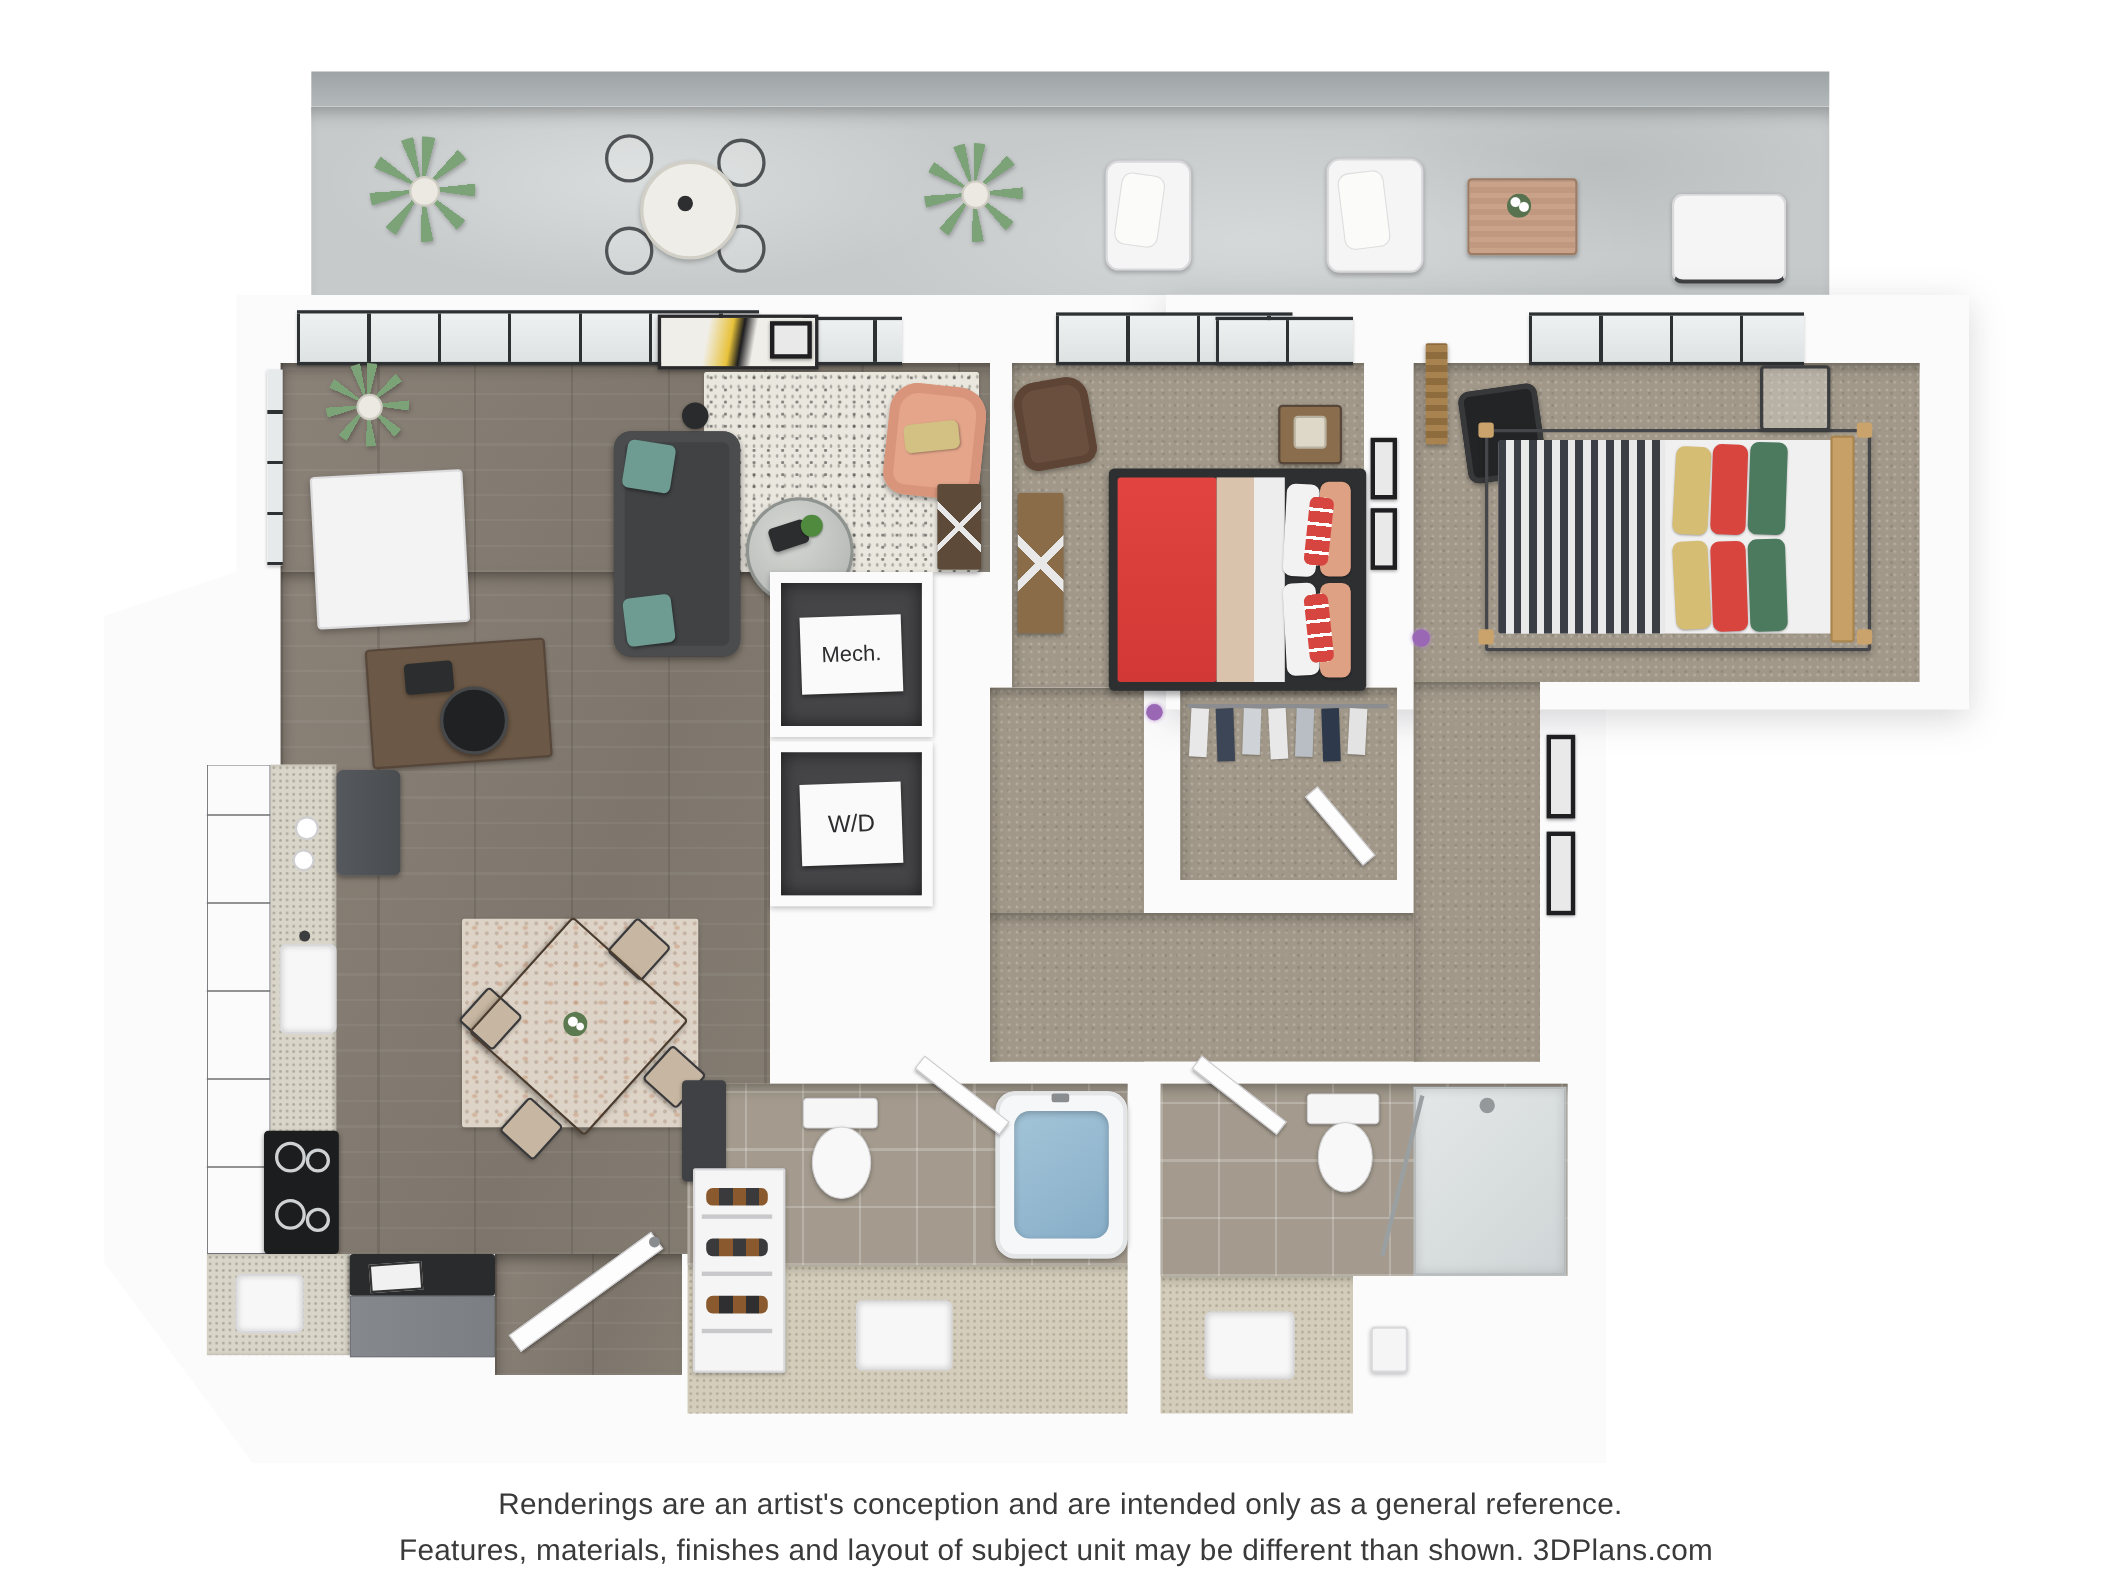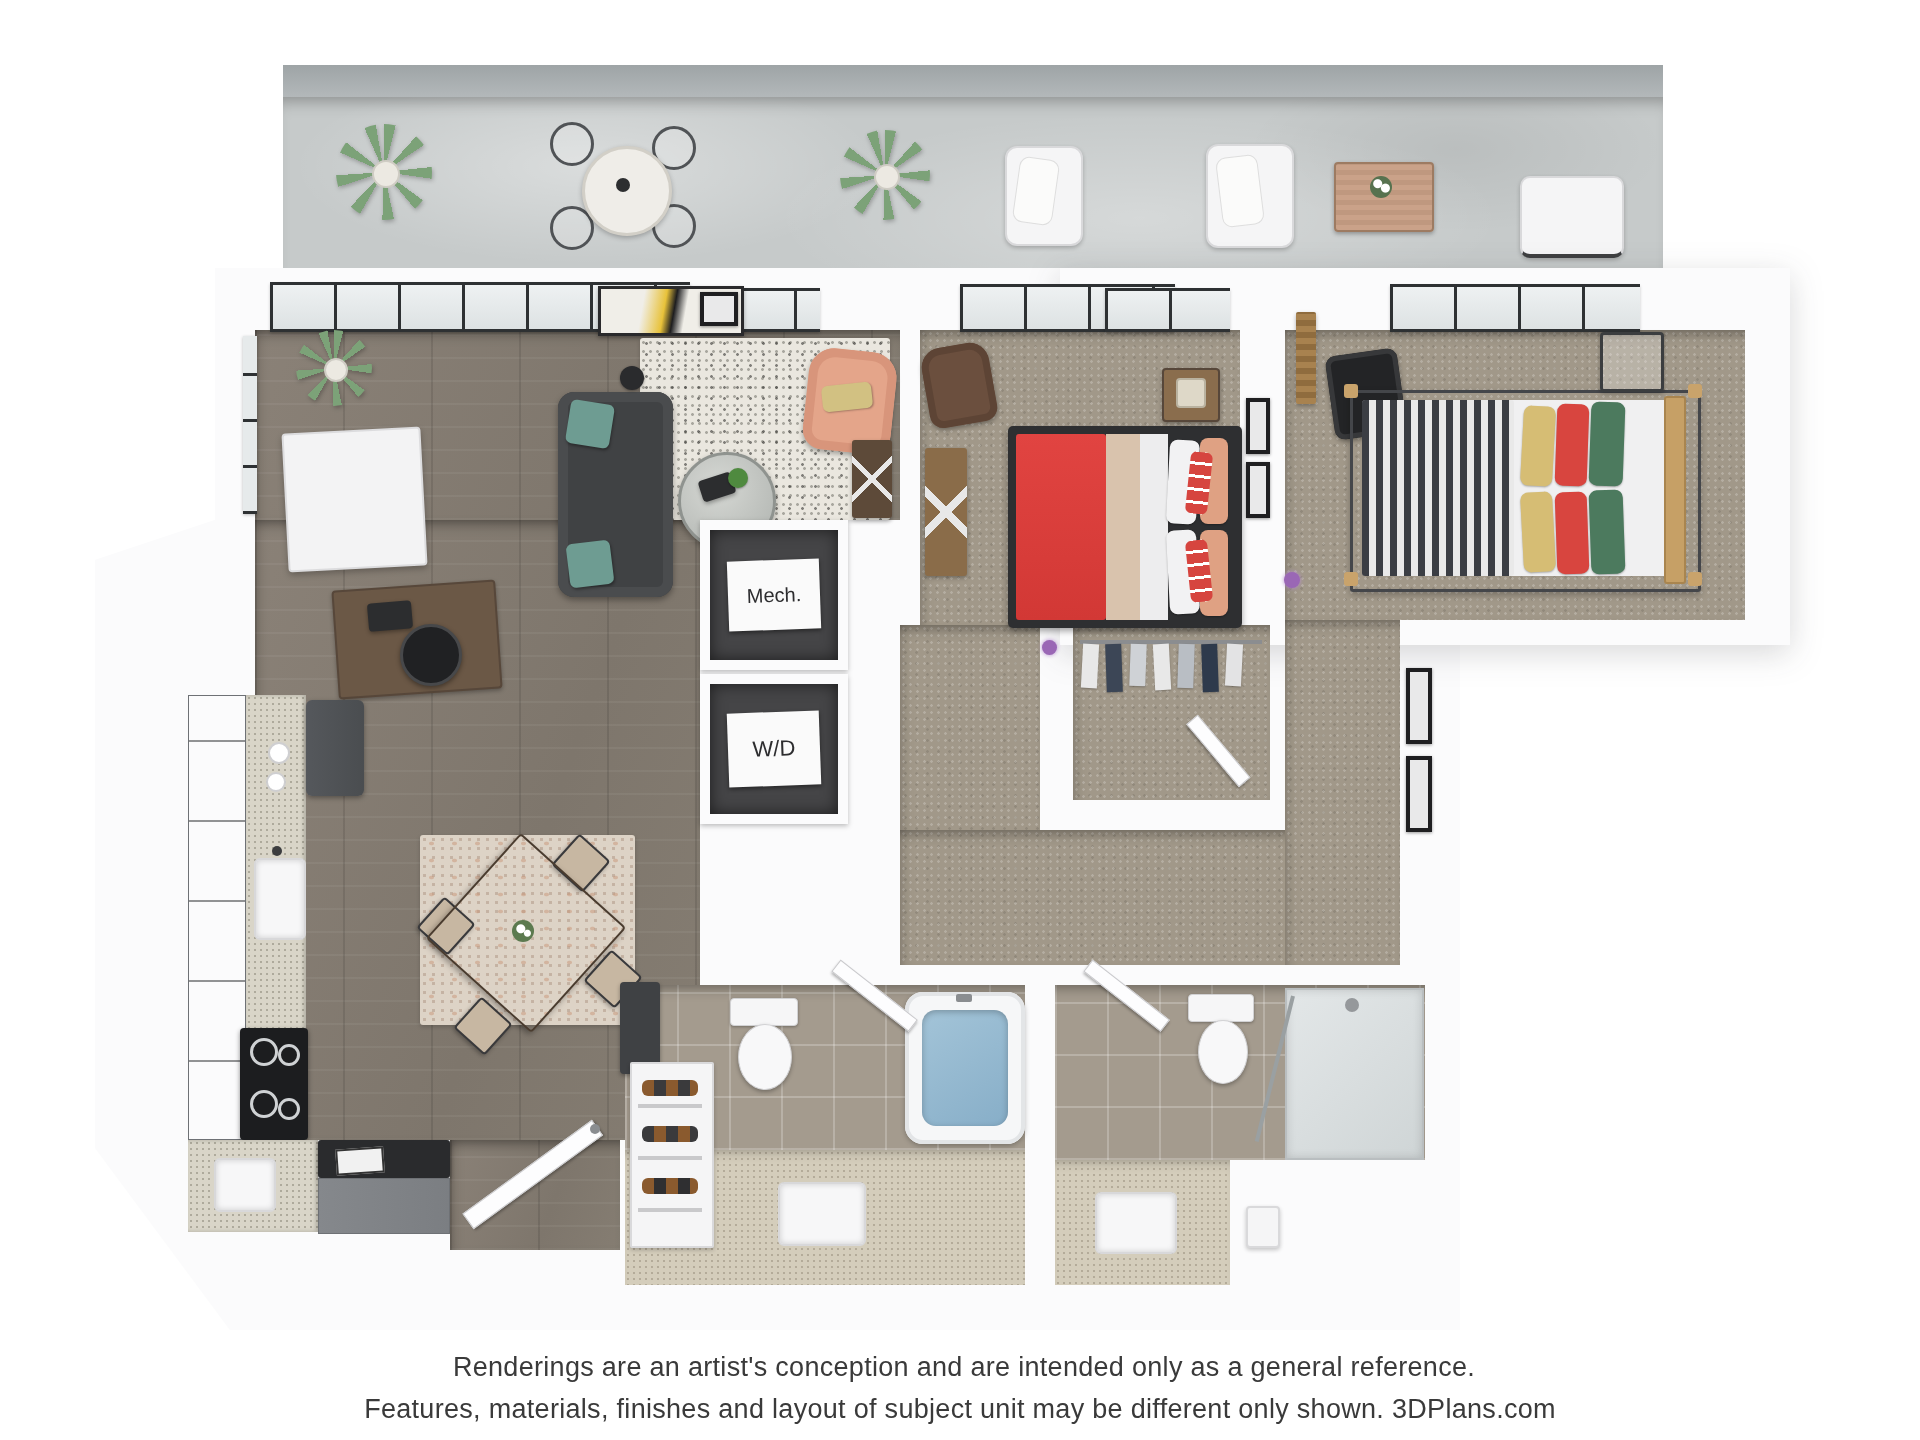--- a/index.html
+++ b/index.html
@@ -274,15 +274,15 @@
     <div class="abs" style="left:58px;top:8px;width:14px;height:14px;border-radius:50%;background:#95989b;"></div>
   </div>
   <div class="abs sink" style="left:1095px;top:1192px;width:78px;height:58px;"></div>
   <div class="abs white-box" style="left:1246px;top:1206px;width:30px;height:38px;"></div>
   <div class="abs doorslab" style="left:1088px;top:958px;width:96px;height:13px;transform:rotate(38deg);transform-origin:left center;"></div>
 
   <div class="abs doorslab" style="left:468px;top:1212px;width:158px;height:17px;transform:rotate(-36deg);transform-origin:left center;"></div>
   <div class="abs" style="left:590px;top:1124px;width:10px;height:10px;border-radius:50%;background:#8a8d90;"></div>
 
   <div class="abs footer-line" style="left:4px;top:1352px;">Renderings are an artist's conception and are intended only as a general reference.</div>
-  <div class="abs footer-line" style="left:0;top:1394px;">Features, materials, finishes and layout of subject unit may be different only shown. 3DPlans.com</div>
+  <div class="abs footer-line" style="left:0;top:1394px;">Features, materials, finishes and layout of subject unit may be different than shown. 3DPlans.com</div>
 
 </div>
 
 </body></html>

